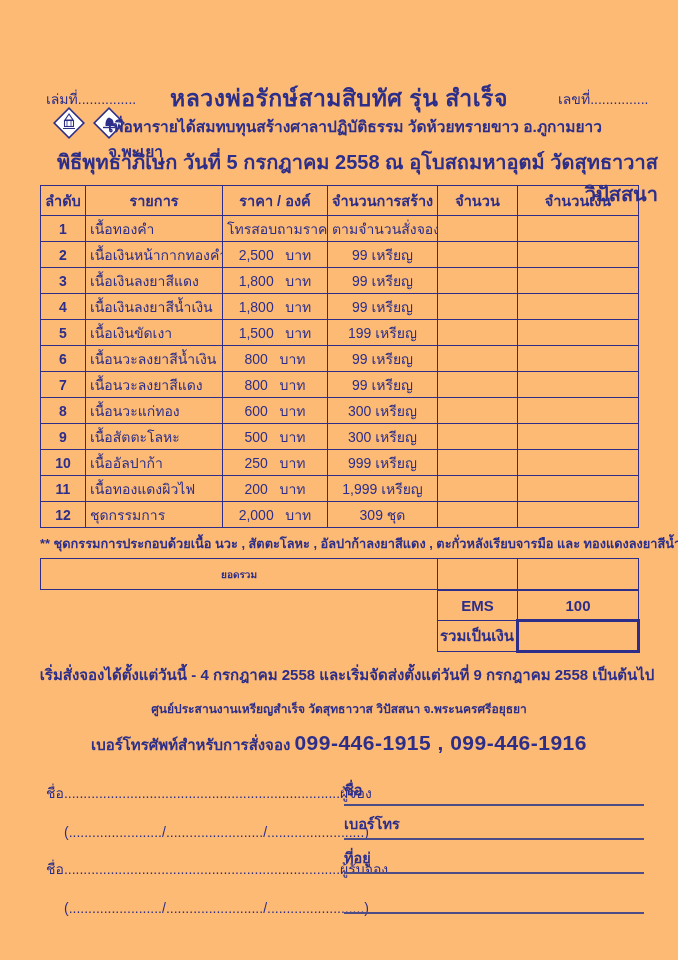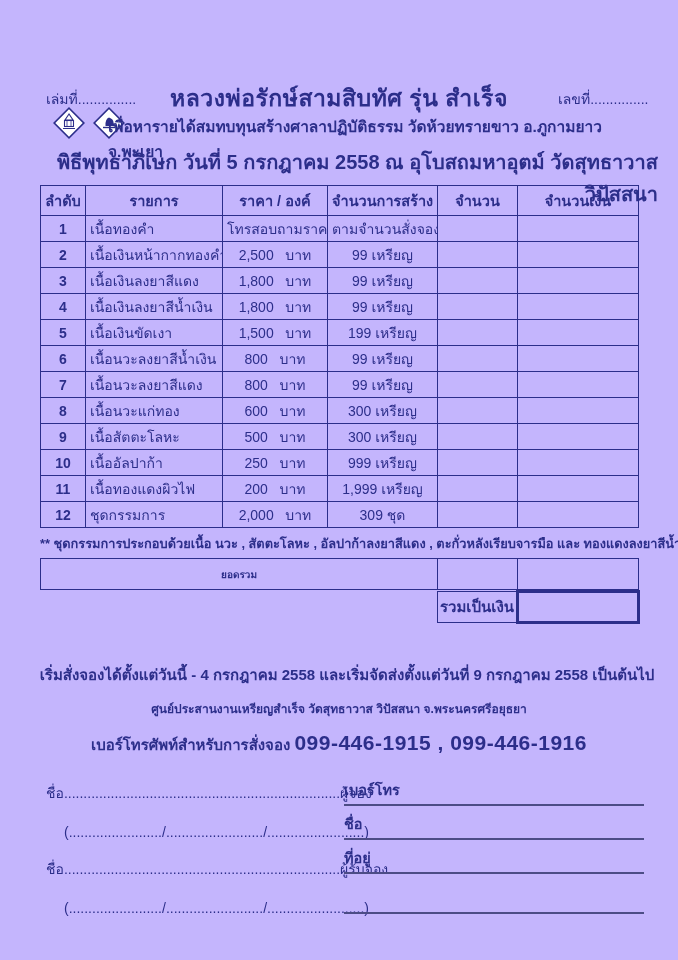--- a/index.html
+++ b/index.html
@@ -1,17 +1,17 @@
 <!DOCTYPE html>
 <html><head>
 <meta charset="utf-8">
 <style>
   html,body{margin:0;padding:0;background:#ffffff;}
   .page{
-    position:relative;width:678px;height:960px;background:#c4b5fd;
+    position:relative;width:678px;height:960px;background:#fdba74;
     font-family:"Liberation Sans","DejaVu Sans",sans-serif;
     color:#2c2e8a;overflow:hidden;
   }
   .abs{position:absolute;}
   .bold{font-weight:bold;}
 
   
   .book-no{left:46px;top:88px;font-size:14px;}
   .doc-no{left:558px;top:88px;font-size:14px;}
   .title{left:0;top:80px;width:678px;text-align:center;font-size:23px;font-weight:bold;letter-spacing:.5px;}
@@ -219,20 +219,24 @@
     </tr>
   </tbody>
     </table>
 
   <table class="abs ems-table">
     <colgroup>
         <col style="width:80px">
         <col style="width:121px">
       </colgroup>
     <tbody>
+        <tr>
+      <td class="lbl">EMS</td>
+      <td class="bold">100</td>
+    </tr>
     <tr>
       <td class="lbl">รวมเป็นเงิน</td>
       <td class="total-value-cell"></td>
     </tr>
   </tbody>
     </table>
 
   <div class="abs order-period">เริ่มสั่งจองได้ตั้งแต่วันนี้ -  4 กรกฎาคม 2558 และเริ่มจัดส่งตั้งแต่วันที่ 9 กรกฎาคม 2558  เป็นต้นไป</div>
   <div class="abs center-line">ศูนย์ประสานงานเหรียญสำเร็จ วัดสุทธาวาส วิปัสสนา จ.พระนครศรีอยุธยา</div>
   <div class="abs phone-line">
@@ -241,24 +245,24 @@
 
   <div class="abs sig-left">
     <div class="line">ชื่อ.......................................................................ผู้จอง</div>
     <div class="date">(......................../........................./.........................)</div>
     <div class="line">ชื่อ.......................................................................ผู้รับจอง</div>
     <div class="date">(......................../........................./.........................)</div>
   </div>
 
   <div class="abs sig-right">
     <div class="field">
-      <span>เบอร์โทร</span>
+      <span>ชื่อ</span>
     </div>
     <div class="field">
-      <span>ชื่อ</span>
+      <span>เบอร์โทร</span>
     </div>
     <div class="field">
       <span>ที่อยู่</span>
     </div>
     <div class="plain"></div>
   </div>
 
 </div>
 
 </body></html>

